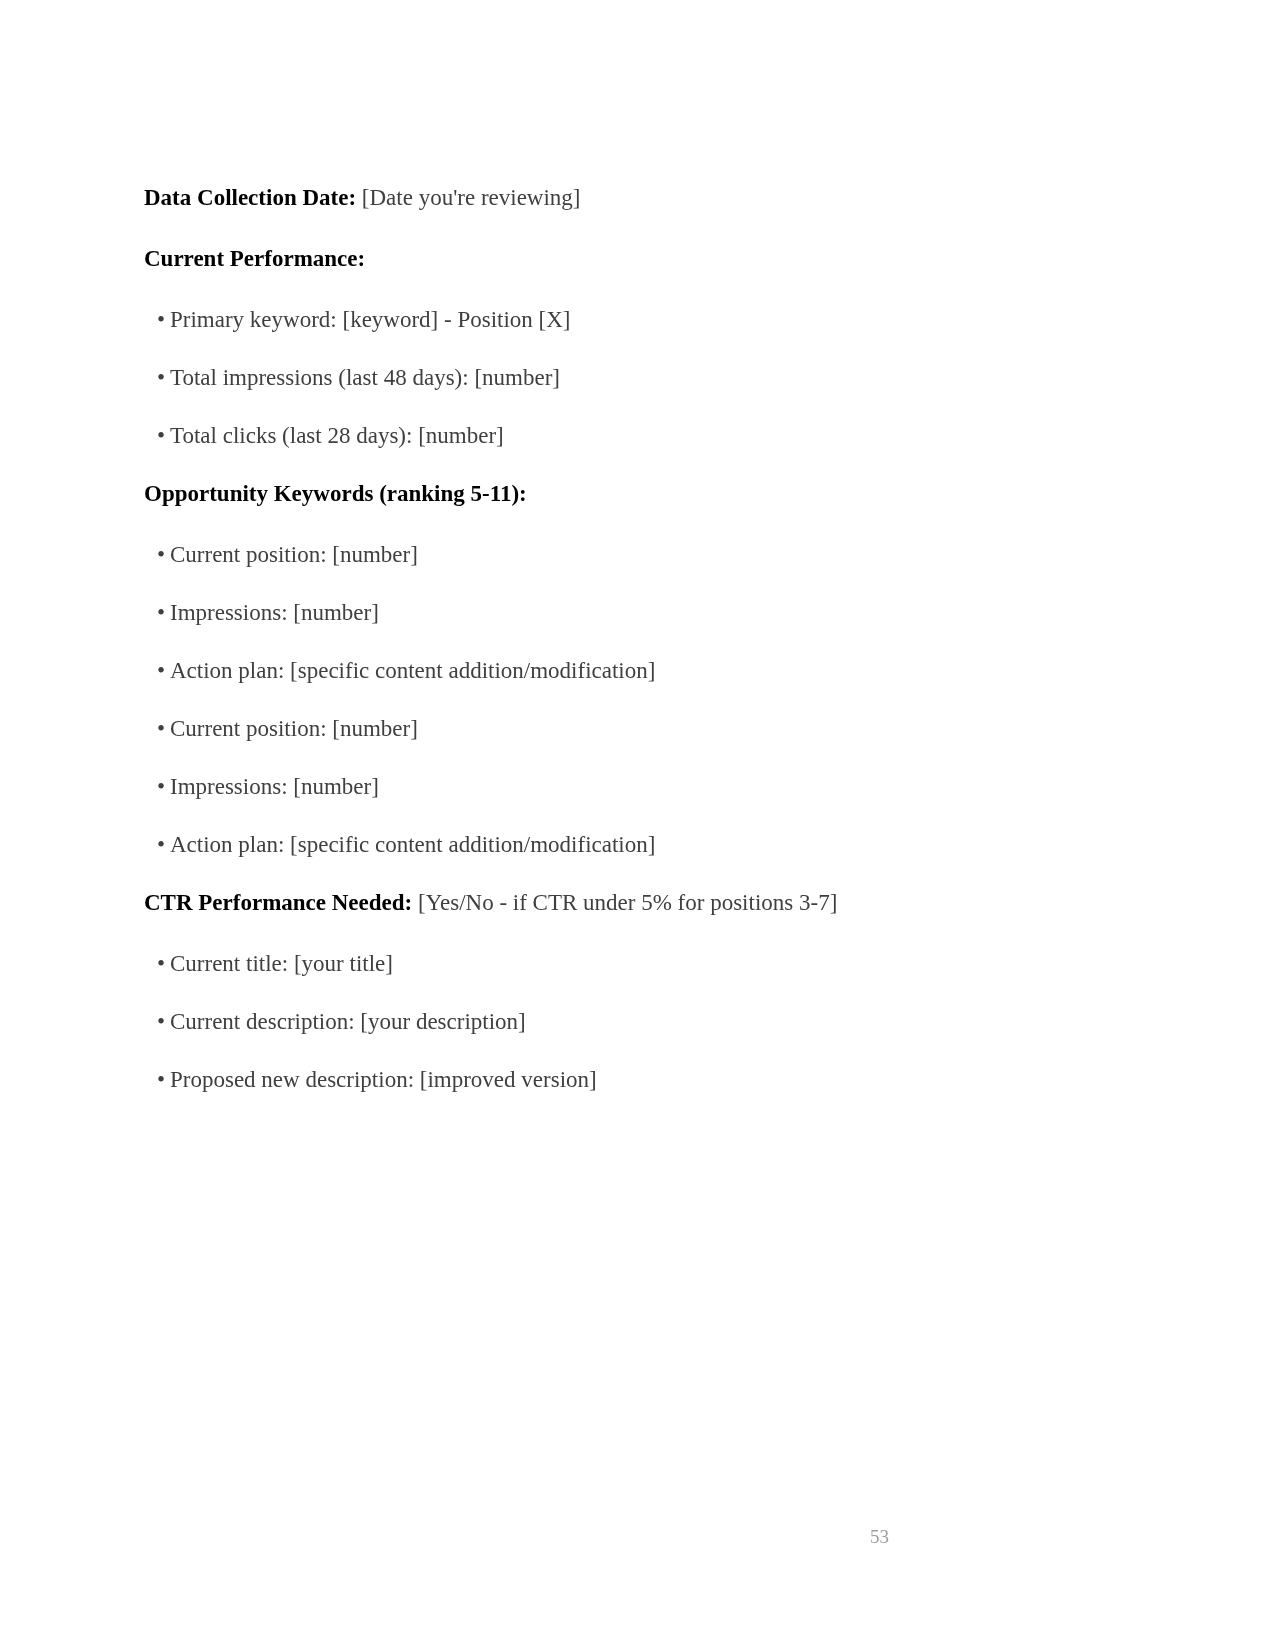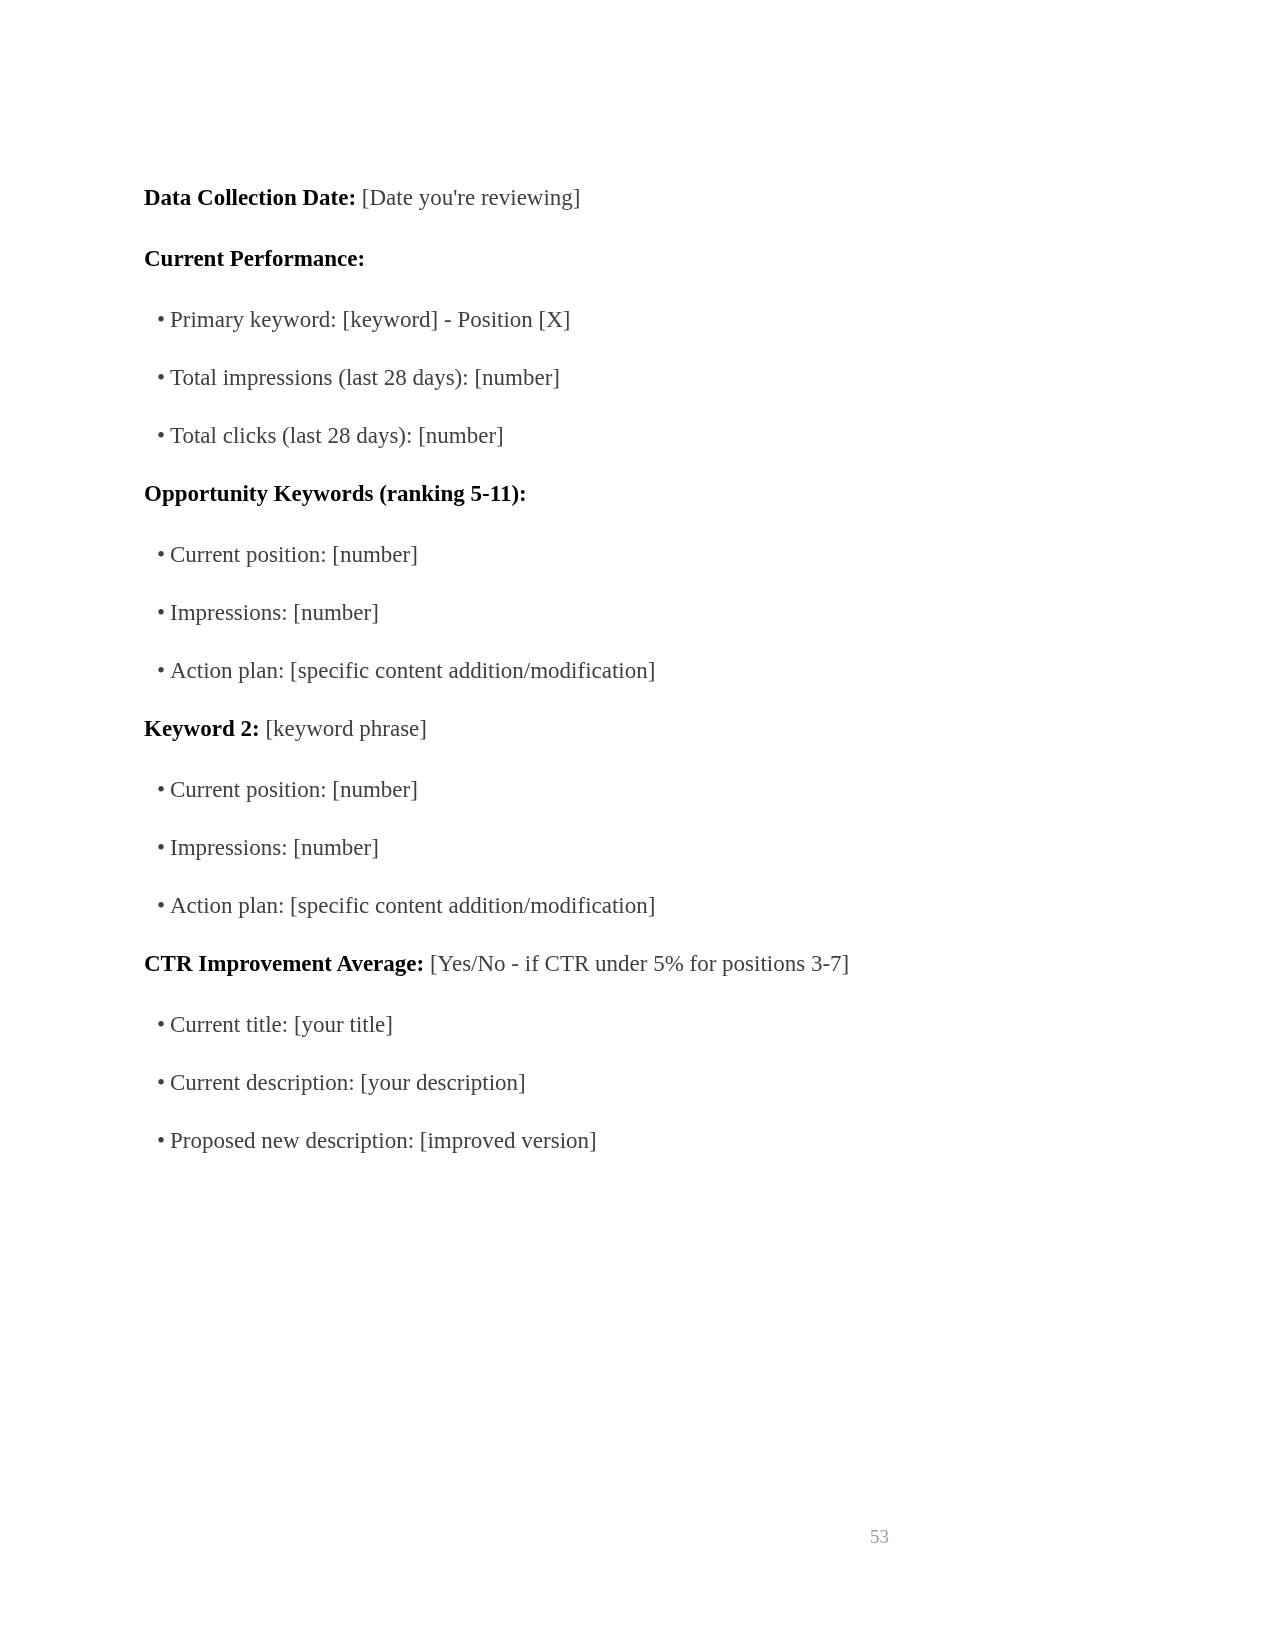--- a/index.html
+++ b/index.html
@@ -56,37 +56,36 @@
 <body>
 
 <div class="page">
   <div class="content">
 
     <p class="para"><strong>Data Collection Date:</strong><span> [Date you're reviewing]</span></p>
 
     <p class="para"><strong>Current Performance:</strong></p>
 
     <p class="bullet"><span class="marker">•</span><span>Primary keyword: [keyword] - Position [X]</span></p>
-    <p class="bullet"><span class="marker">•</span><span>Total impressions (last 28 days): [number]</span></p>
+    <p class="bullet"><span class="marker">•</span><span>Total impressions (last 48 days): [number]</span></p>
     <p class="bullet"><span class="marker">•</span><span>Total clicks (last 28 days): [number]</span></p>
 
     <p class="para"><strong>Opportunity Keywords (ranking 5-11):</strong></p>
 
 
     <p class="bullet"><span class="marker">•</span><span>Current position: [number]</span></p>
     <p class="bullet"><span class="marker">•</span><span>Impressions: [number]</span></p>
     <p class="bullet"><span class="marker">•</span><span>Action plan: [specific content addition/modification]</span></p>
 
-    <p class="para"><strong>Keyword 2:</strong><span> [keyword phrase]</span></p>
 
     <p class="bullet"><span class="marker">•</span><span>Current position: [number]</span></p>
     <p class="bullet"><span class="marker">•</span><span>Impressions: [number]</span></p>
     <p class="bullet"><span class="marker">•</span><span>Action plan: [specific content addition/modification]</span></p>
 
-    <p class="para"><strong>CTR Improvement Average:</strong><span> [Yes/No - if CTR under 5% for positions 3-7]</span></p>
+    <p class="para"><strong>CTR Performance Needed:</strong><span> [Yes/No - if CTR under 5% for positions 3-7]</span></p>
 
     <p class="bullet"><span class="marker">•</span><span>Current title: [your title]</span></p>
     <p class="bullet"><span class="marker">•</span><span>Current description: [your description]</span></p>
     <p class="bullet"><span class="marker">•</span><span>Proposed new description: [improved version]</span></p>
 
   </div>
 
   <div class="page-number">53</div>
 </div>
 

